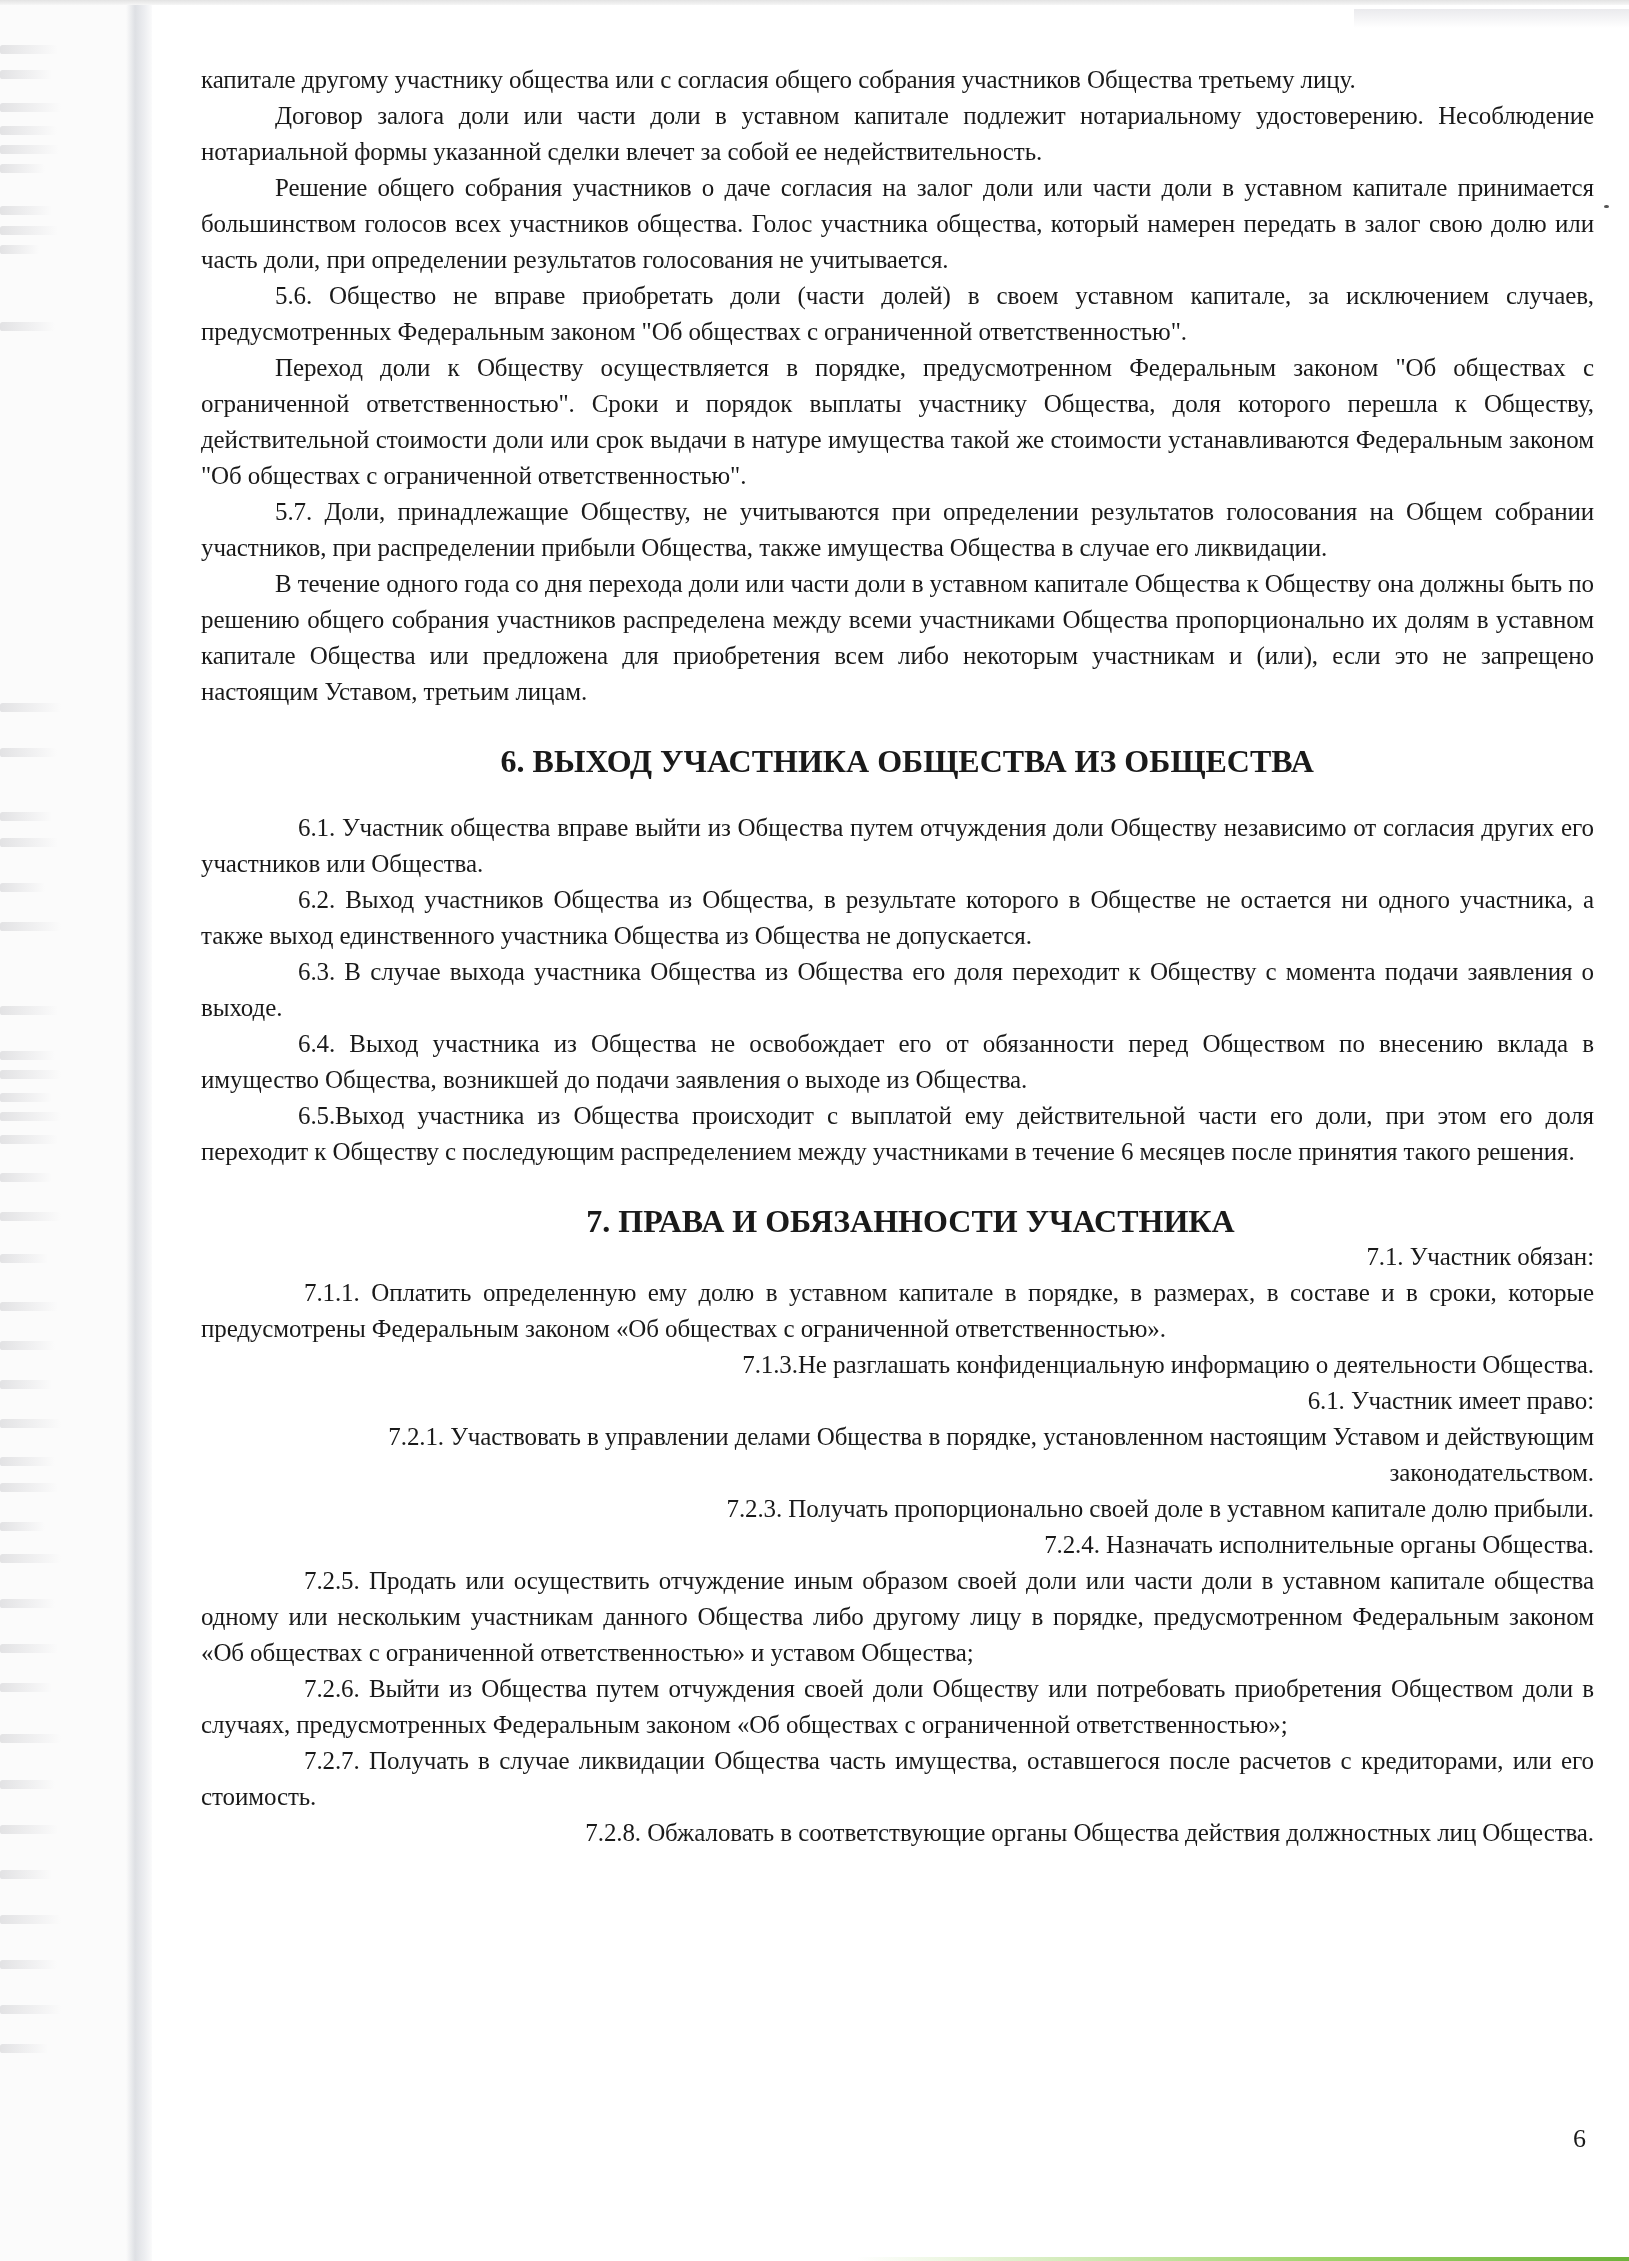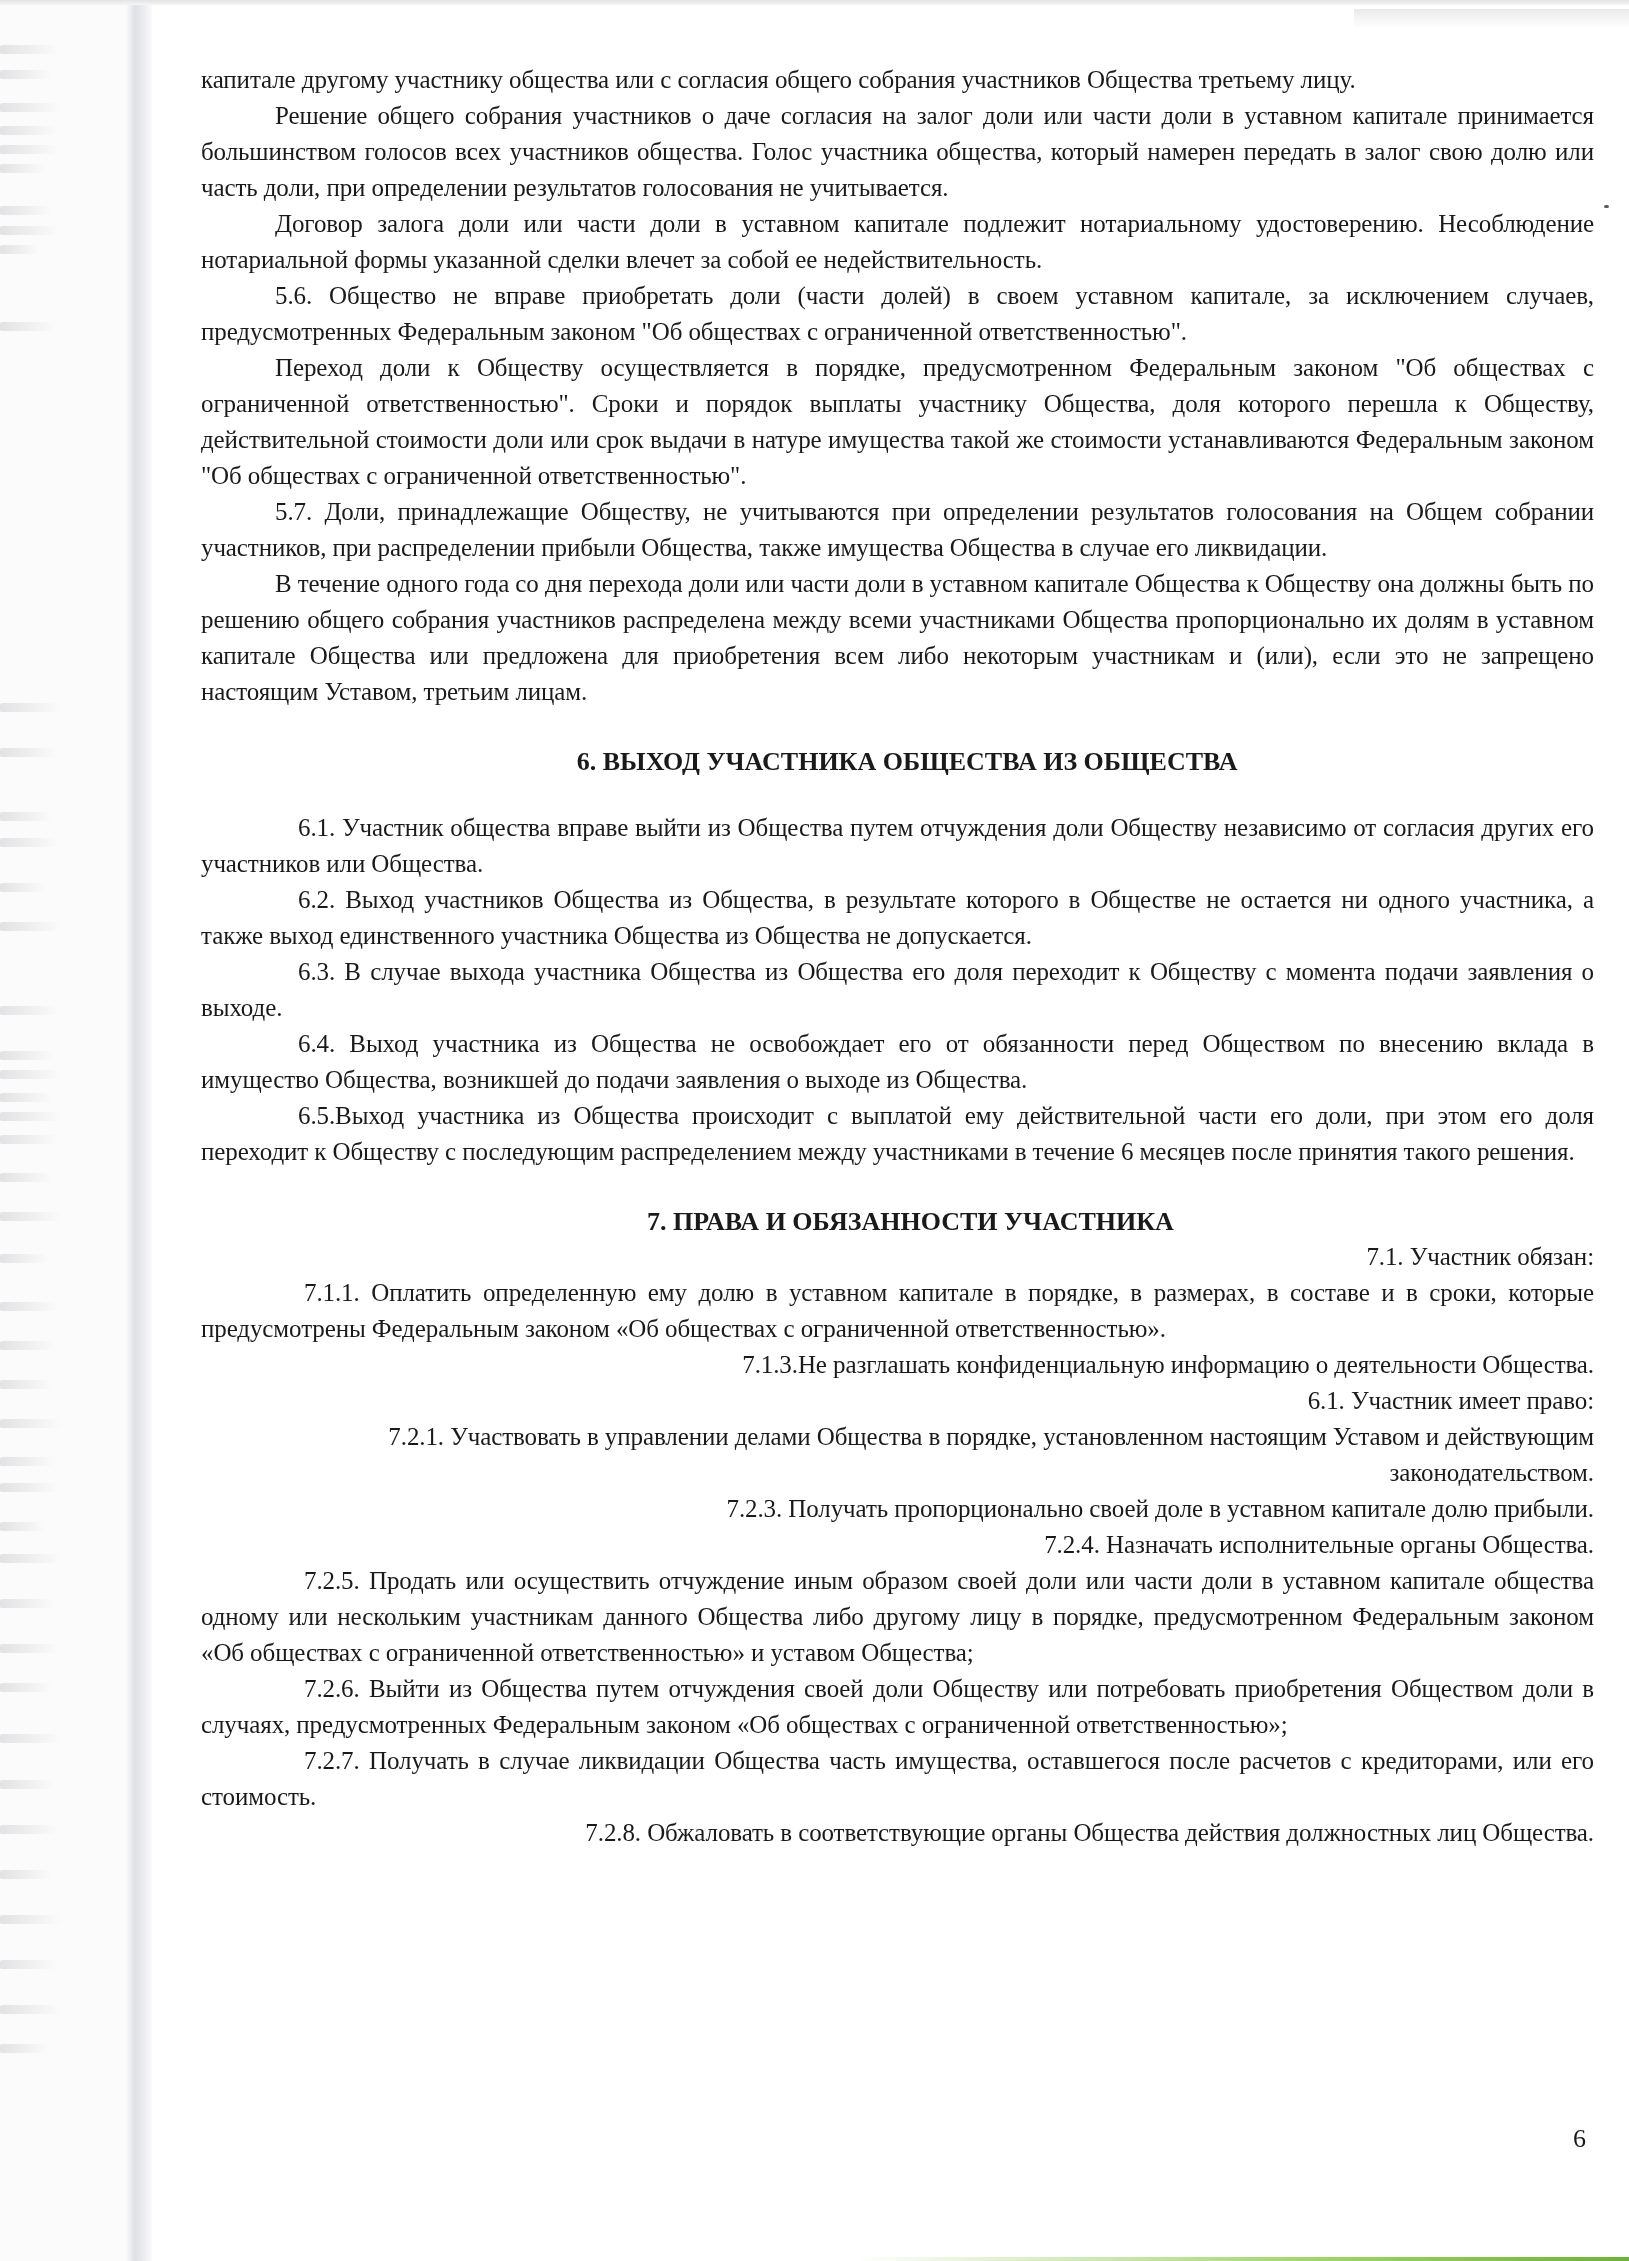--- a/index.html
+++ b/index.html
@@ -68,21 +68,21 @@
     line-height: 36px;
     text-align: justify;
     letter-spacing: -0.1px;
   }
   p.indent { text-indent: 74px; }
   p.indent-lg { text-indent: 97px; }
   p.indent-xl { text-indent: 103px; }
   p.left { text-align: right; }
   h2 {
     margin: 0;
-    font-size: 26px;
+    font-size: 32px;
     font-weight: bold;
     text-align: center;
     line-height: 35px;
   }
   .h6 { margin-top: 34px; margin-bottom: 31px; padding-left: 19.3px; }
   .h7 { margin-top: 34px; margin-bottom: 0; padding-left: 26px; }
   .page-number {
     position: absolute;
     left: 1573px;
     top: 2123px;
@@ -148,22 +148,22 @@
 <div class="page-shadow"></div>
 <div class="top-edge"></div>
 <div class="top-shadow"></div>
 <div class="bottom-edge"></div>
 <div class="speck" style="left:1604px;top:205px"></div>
 
 <div class="page">
 
   <div>
     <p>капитале другому участнику общества или с согласия общего собрания участников Общества третьему лицу.</p>
+    <p class="indent">Договор залога доли или части доли в уставном капитале подлежит нотариальному удостоверению. Несоблюдение нотариальной формы указанной сделки влечет за собой ее недействительность.</p>
     <p class="indent">Решение общего собрания участников о даче согласия на залог доли или части доли в уставном капитале принимается большинством голосов всех участников общества. Голос участника общества, который намерен передать в залог свою долю или часть доли, при определении результатов голосования не учитывается.</p>
-    <p class="indent">Договор залога доли или части доли в уставном капитале подлежит нотариальному удостоверению. Несоблюдение нотариальной формы указанной сделки влечет за собой ее недействительность.</p>
     <p class="indent">5.6. Общество не вправе приобретать доли (части долей) в своем уставном капитале, за исключением случаев, предусмотренных Федеральным законом "Об обществах с ограниченной ответственностью".</p>
     <p class="indent">Переход доли к Обществу осуществляется в порядке, предусмотренном Федеральным законом "Об обществах с ограниченной ответственностью". Сроки и порядок выплаты участнику Общества, доля которого перешла к Обществу, действительной стоимости доли или срок выдачи в натуре имущества такой же стоимости устанавливаются Федеральным законом "Об обществах с ограниченной ответственностью".</p>
     <p class="indent">5.7. Доли, принадлежащие Обществу, не учитываются при определении результатов голосования на Общем собрании участников, при распределении прибыли Общества, также имущества Общества в случае его ликвидации.</p>
     <p class="indent">В течение одного года со дня перехода доли или части доли в уставном капитале Общества к Обществу она должны быть по решению общего собрания участников распределена между всеми участниками Общества пропорционально их долям в уставном капитале Общества или предложена для приобретения всем либо некоторым участникам и (или), если это не запрещено настоящим Уставом, третьим лицам.</p>
   </div>
 
   <div>
     <h2 class="h6">6. ВЫХОД УЧАСТНИКА ОБЩЕСТВА ИЗ ОБЩЕСТВА</h2>
     <p class="indent-lg">6.1. Участник общества вправе выйти из Общества путем отчуждения доли Обществу независимо от согласия других его участников или Общества.</p>
     <p class="indent-lg">6.2. Выход участников Общества из Общества, в результате которого в Обществе не остается ни одного участника, а также выход единственного участника Общества из Общества не допускается.</p>

